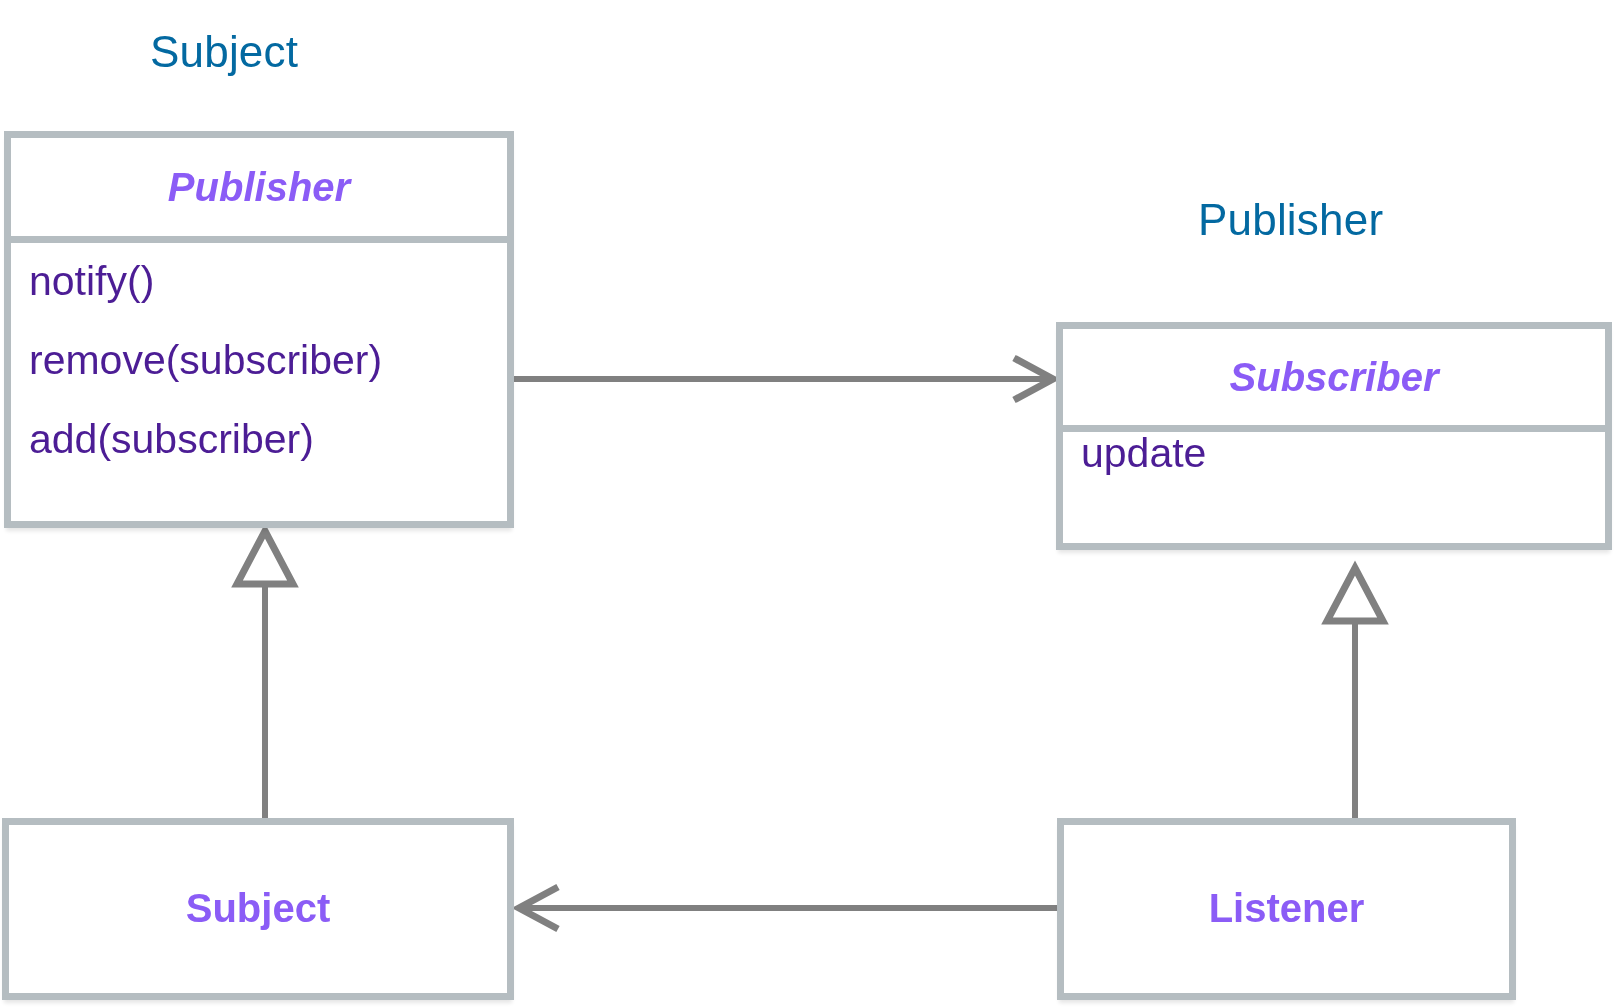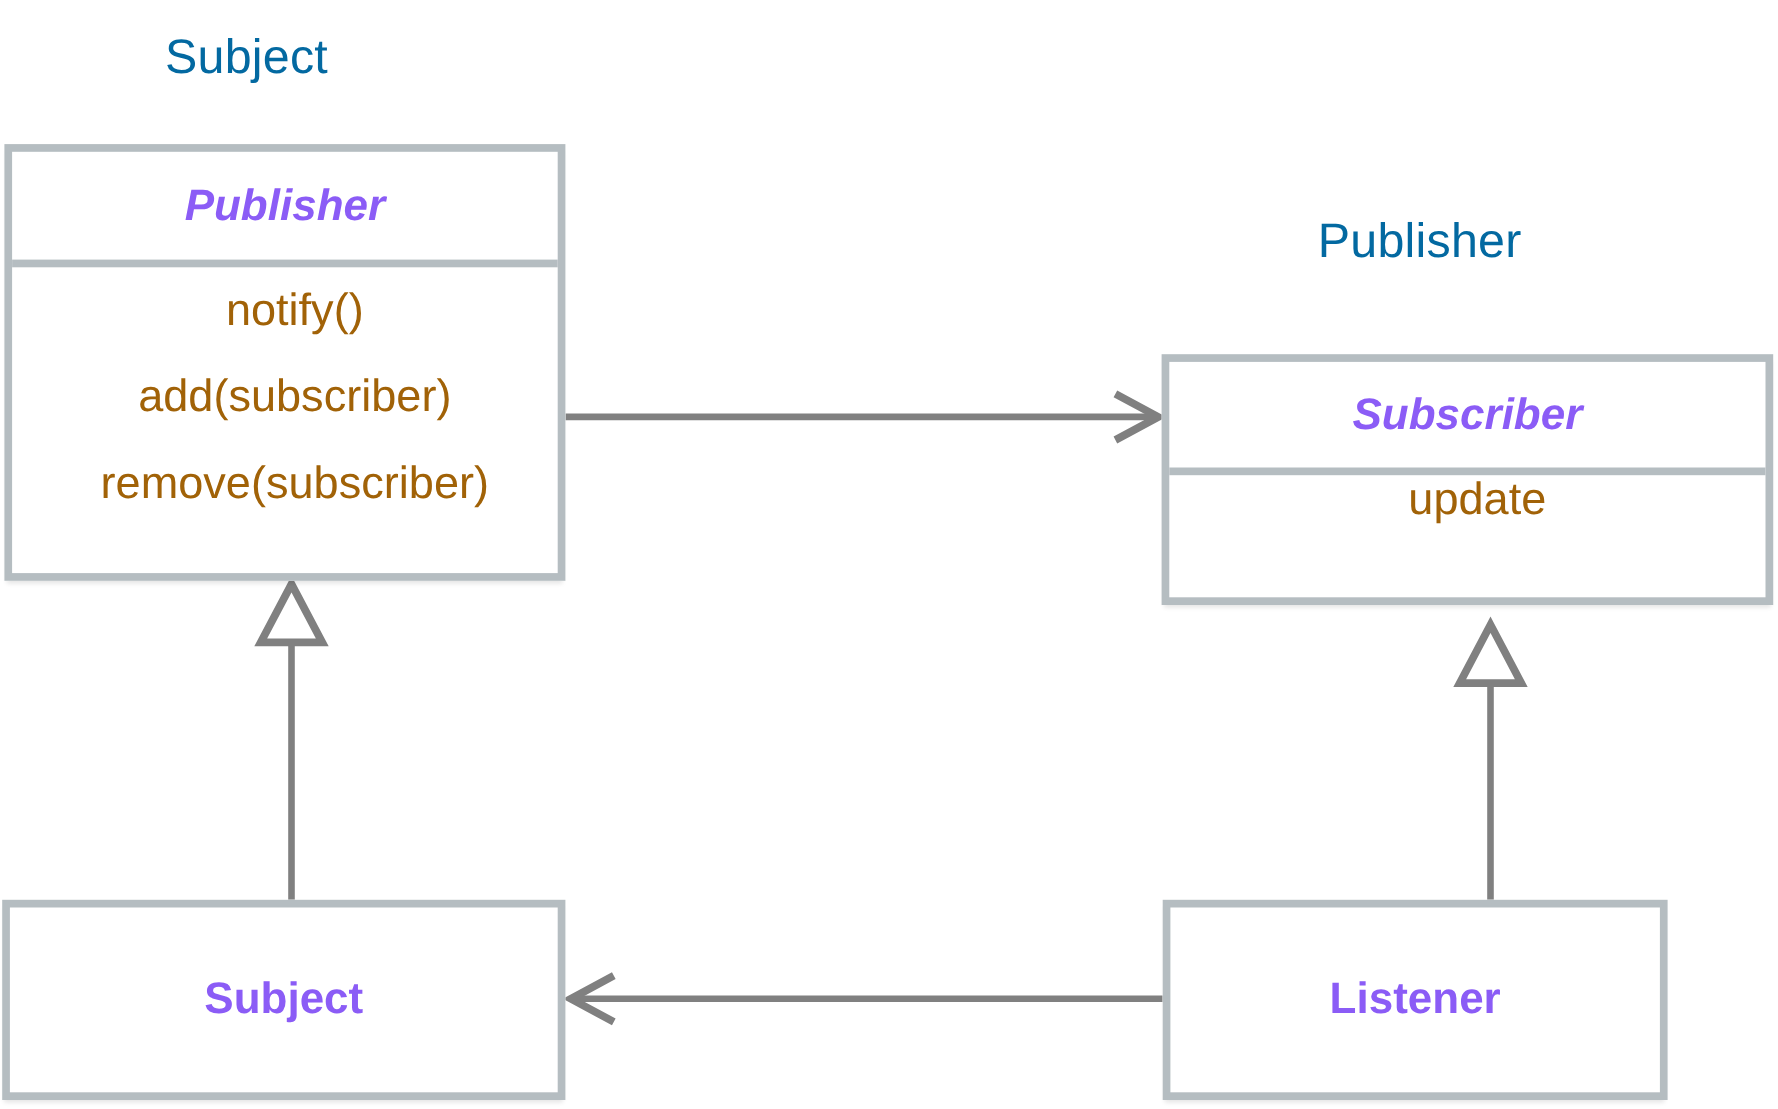--- a/index.html
+++ b/index.html
@@ -69,26 +69,25 @@
     width: 100%;
     height: 7px;
     background: #b5bdc1;
   }
   .uml-members {
     box-sizing: border-box;
     width: 100%;
     padding: 18px 0 0 18px;
   }
   .uml-member {
-    color: #a16207;
+    color: #4c1d95;
     font-size: 41px;
     line-height: 1.0;
     margin-bottom: 38px;
     white-space: nowrap;
-    text-align: center;
   }
   .uml-member:last-child { margin-bottom: 0; }
 
   
   #box-publisher  { left: 4px;    top: 131px; width: 510px;  height: 397px; }
   #box-publisher  .uml-title   { height: 98px; }
   #box-subscriber { left: 1056px; top: 322px; width: 556px;  height: 228px; }
   #box-subscriber .uml-title   { height: 96px; }
   #box-subscriber .uml-members { padding-top: 1px; }
   #box-podcast    { left: 2px;    top: 818px; width: 512px;  height: 182px; }
@@ -129,22 +128,22 @@
 
   <div class="role-caption" id="caption-subject">Subject</div>
 
   <div class="role-caption" id="caption-observer">Publisher</div>
 
   <div class="uml-box" id="box-publisher">
     <div class="uml-title abstract">Publisher</div>
     <div class="uml-divider"></div>
     <div class="uml-members">
       <div class="uml-member">notify()</div>
+      <div class="uml-member">remove(subscriber)</div>
       <div class="uml-member">add(subscriber)</div>
-      <div class="uml-member">remove(subscriber)</div>
     </div>
   </div>
 
   <div class="uml-box" id="box-subscriber">
     <div class="uml-title abstract">Subscriber</div>
     <div class="uml-divider"></div>
     <div class="uml-members">
       <div class="uml-member">update</div>
     </div>
   </div>

